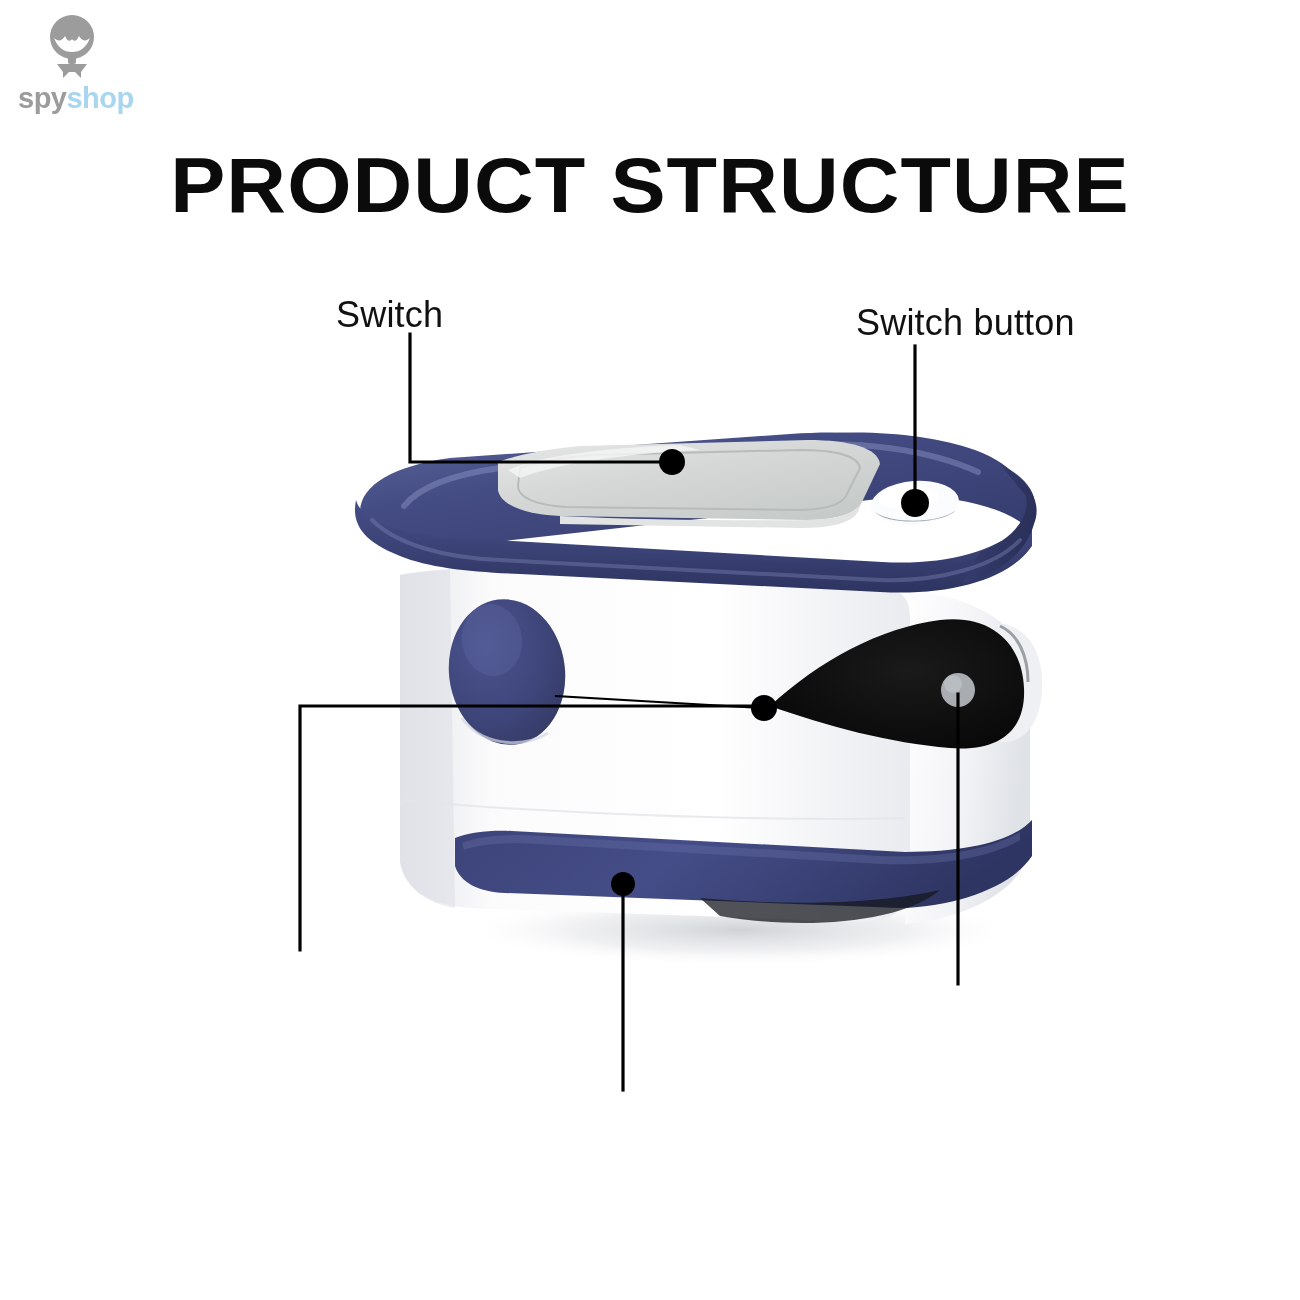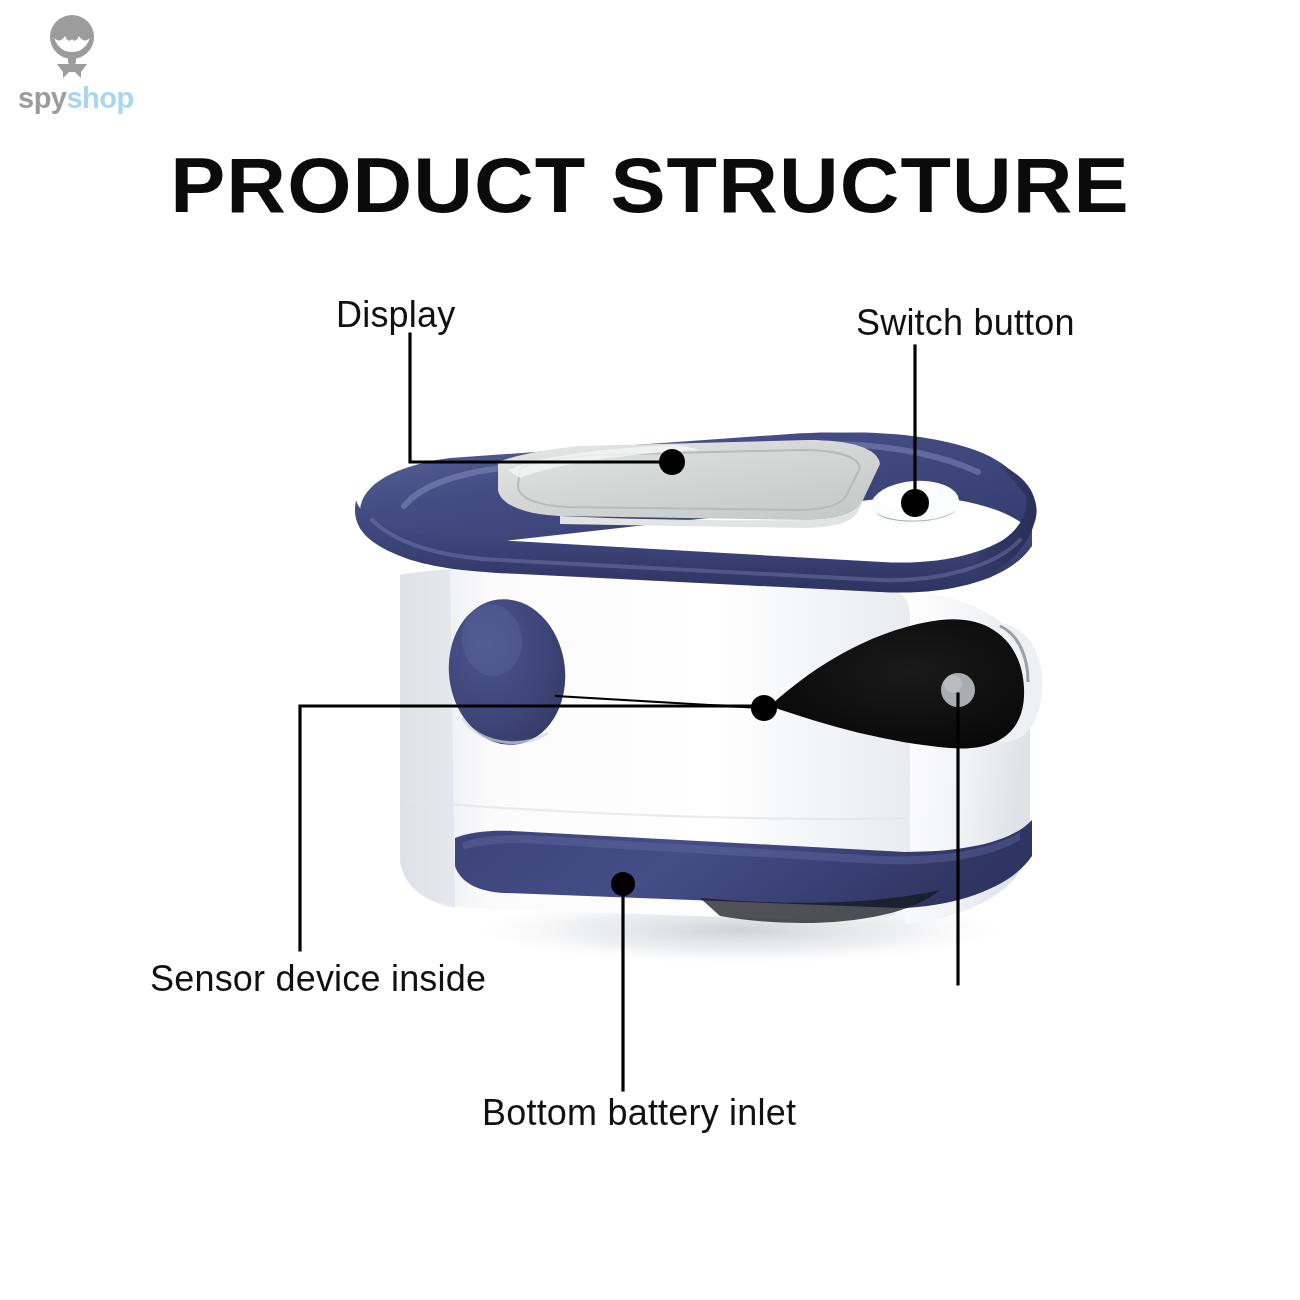--- a/index.html
+++ b/index.html
@@ -303,22 +303,20 @@
     </g>
 
     <g fill="#000000">
       <circle cx="672" cy="462" r="13"></circle>
       <circle cx="915" cy="503" r="14"></circle>
       <circle cx="764" cy="708" r="13"></circle>
       <circle cx="623" cy="884" r="12"></circle>
     </g>
   </svg>
 
-  <div class="callout-label" id="label-display">Display</div>
+  <div class="callout-label" id="label-display">Switch</div>
 
   <div class="callout-label" id="label-switch-button">Switch button</div>
 
-  <div class="callout-label" id="label-sensor-device">Sensor device inside</div>
-
-
-  <div class="callout-label" id="label-bottom-battery">Bottom battery inlet</div>
+
+
 
 </div>
 
 </body></html>

